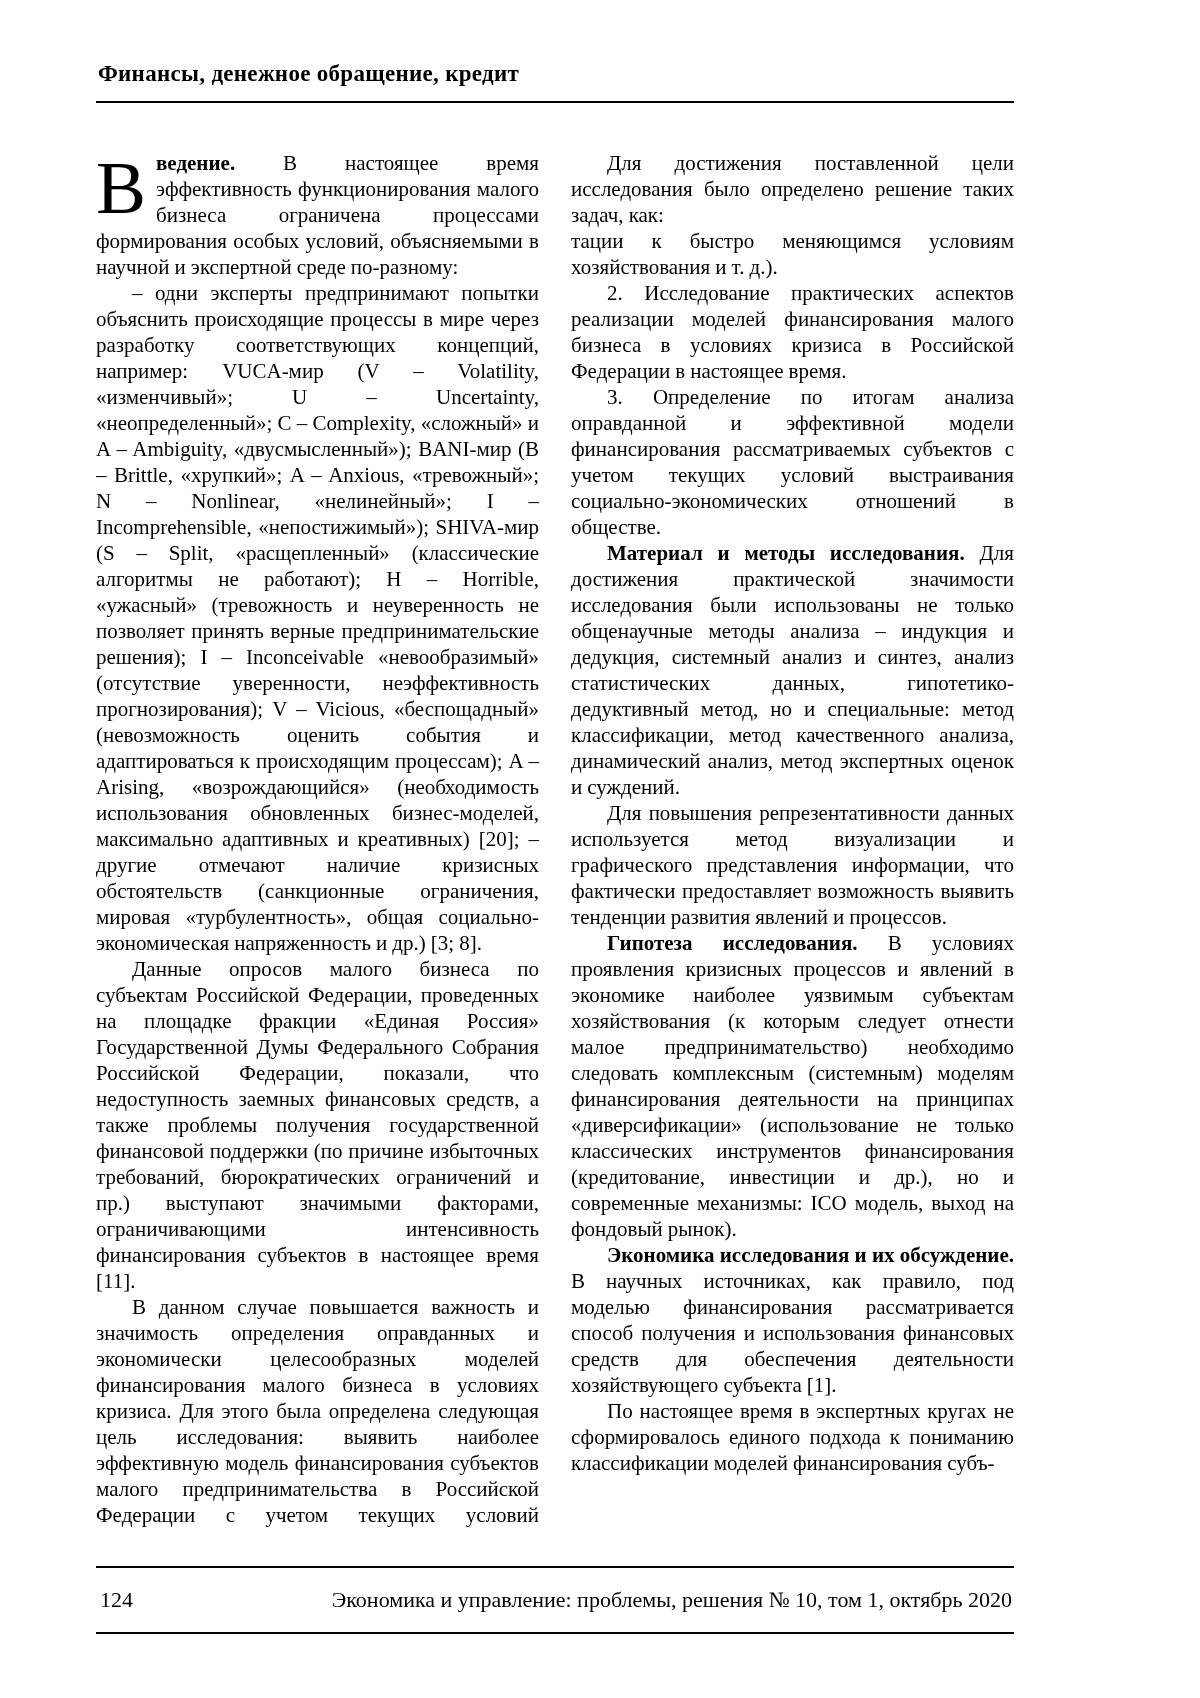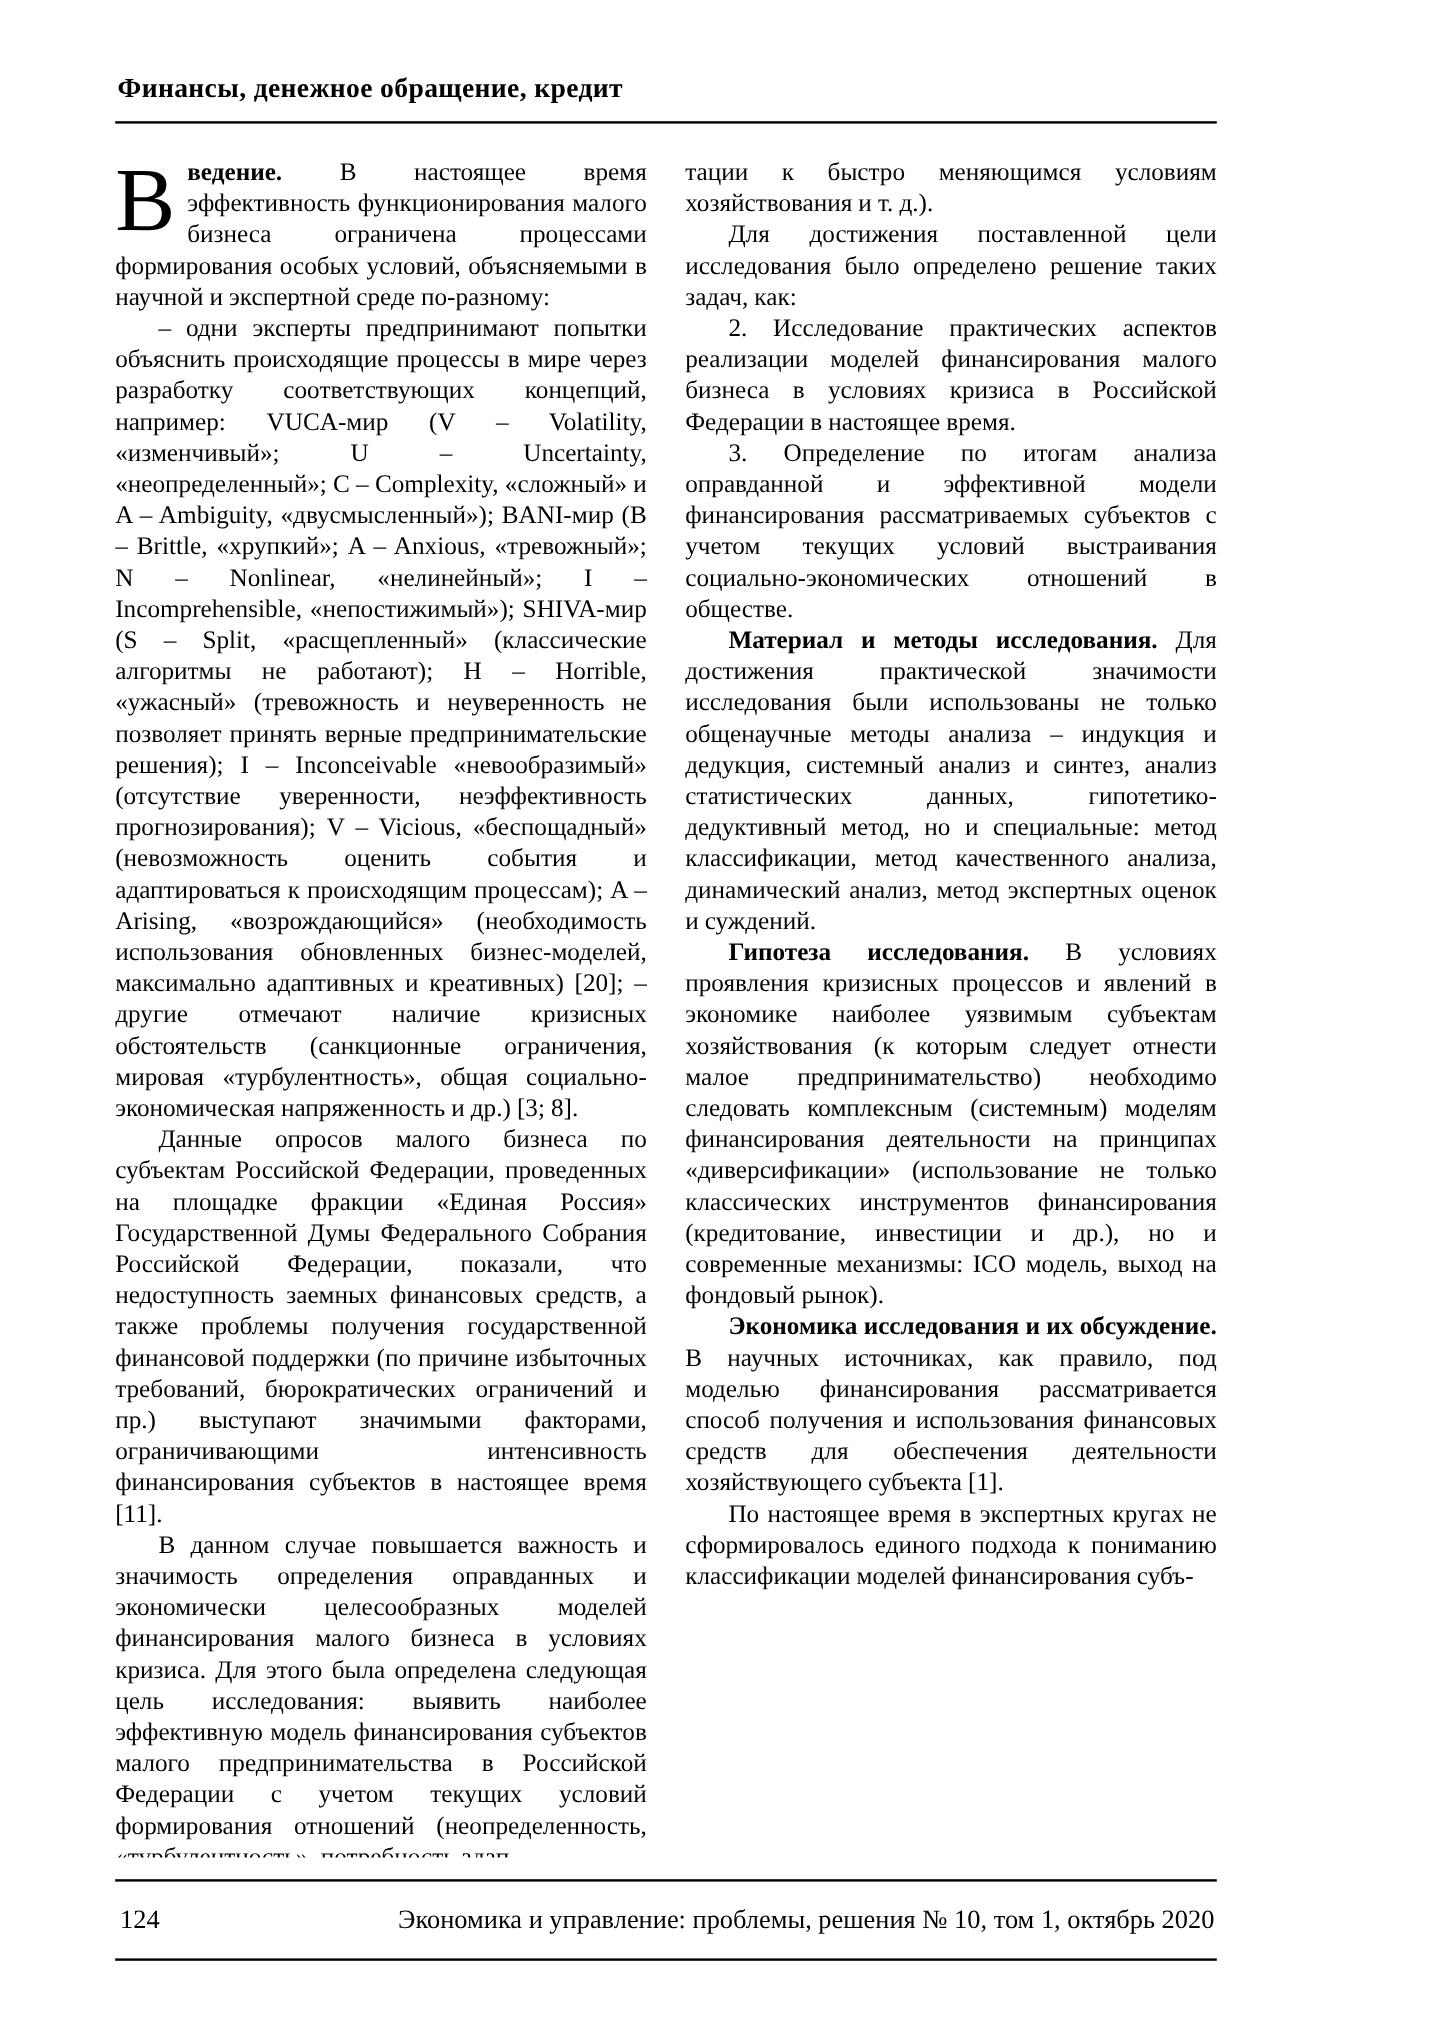--- a/index.html
+++ b/index.html
@@ -1,15 +1,15 @@
 <!DOCTYPE html>
 <html lang="ru"><head>
 <meta charset="utf-8">
 <style>
-  * { box-sizing: border-box; }
+  * { box-sizing: border-box; gap: 20px; }
   html, body { margin: 0; padding: 0; background: #ffffff; }
   .page {
     width: 1200px;
     height: 1698px;
     background: #ffffff;
     color: #000000;
     font-family: "Liberation Serif", serif;
     padding: 60px 186px 64px 96px;
     display: flex;
     flex-direction: column;
@@ -91,34 +91,37 @@
       </p>
       <p class="para indent">
         <span>Данные опросов малого бизнеса по субъектам Российской Федерации, проведенных на площадке фракции «Единая Россия» Государственной Думы Федерального Собрания Российской Федерации, показали, что недоступность заемных финансовых средств, а также проблемы получения государственной финансовой поддержки (по причине избыточных требований, бюрократических ограничений и пр.) выступают значимыми факторами, ограничивающими интенсивность финансирования субъектов в настоящее время [11].</span>
       </p>
       <p class="para indent">
         <span>В данном случае повышается важность и значимость определения оправданных и экономически целесообразных моделей финансирования малого бизнеса в условиях кризиса. Для этого была определена следующая цель исследования: выявить наиболее эффективную модель финансирования субъектов малого предпринимательства в Российской Федерации с учетом текущих условий формирования отношений (неопределенность, «турбулентность», потребность адап-</span>
       </p>
     </section>
 
     <section class="col">
+      <p class="para indent">
+        <span>Для достижения поставленной цели исследования было определено решение таких задач, как:</span>
+      </p>
       <p class="para">
         <span>тации к быстро меняющимся условиям хозяйствования и т. д.).</span>
-      </p>
-      <p class="para indent">
-        <span>Для достижения поставленной цели исследования было определено решение таких задач, как:</span>
       </p>
       <p class="para indent">
         <span>2. Исследование практических аспектов реализации моделей финансирования малого бизнеса в условиях кризиса в Российской Федерации в настоящее время.</span>
       </p>
       <p class="para indent">
         <span>3. Определение по итогам анализа оправданной и эффективной модели финансирования рассматриваемых субъектов с учетом текущих условий выстраивания социально-экономических отношений в обществе.</span>
       </p>
       <p class="para indent">
         <b class="lead">Материал и методы исследования.</b><span> Для достижения практической значимости исследования были использованы не только общенаучные методы анализа – индукция и дедукция, системный анализ и синтез, анализ статистических данных, гипотетико-дедуктивный метод, но и специальные: метод классификации, метод качественного анализа, динамический анализ, метод экспертных оценок и суждений.</span>
+      </p>
+      <p class="para indent">
+        <span>Для повышения репрезентативности данных используется метод визуализации и графического представления информации, что фактически предоставляет возможность выявить тенденции развития явлений и процессов.</span>
       </p>
       <p class="para indent">
         <b class="lead">Гипотеза исследования.</b><span> В условиях проявления кризисных процессов и явлений в экономике наиболее уязвимым субъектам хозяйствования (к которым следует отнести малое предпринимательство) необходимо следовать комплексным (системным) моделям финансирования деятельности на принципах «диверсификации» (использование не только классических инструментов финансирования (кредитование, инвестиции и др.), но и современные механизмы: ICO модель, выход на фондовый рынок).</span>
       </p>
       <p class="para indent">
         <b class="lead">Экономика исследования и их обсуждение.</b><span> В научных источниках, как правило, под моделью финансирования рассматривается способ получения и использования финансовых средств для обеспечения деятельности хозяйствующего субъекта [1].</span>
       </p>
       <p class="para indent">
         <span>По настоящее время в экспертных кругах не сформировалось единого подхода к пониманию классификации моделей финансирования субъ-</span>
       </p>

